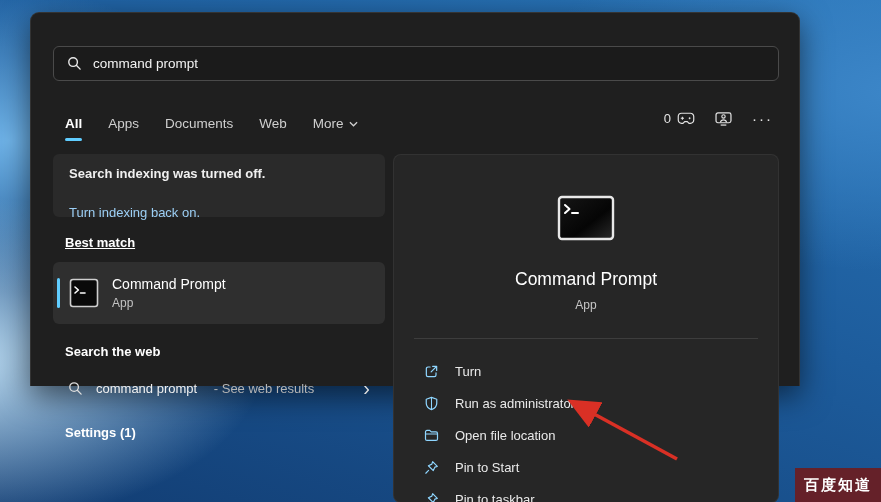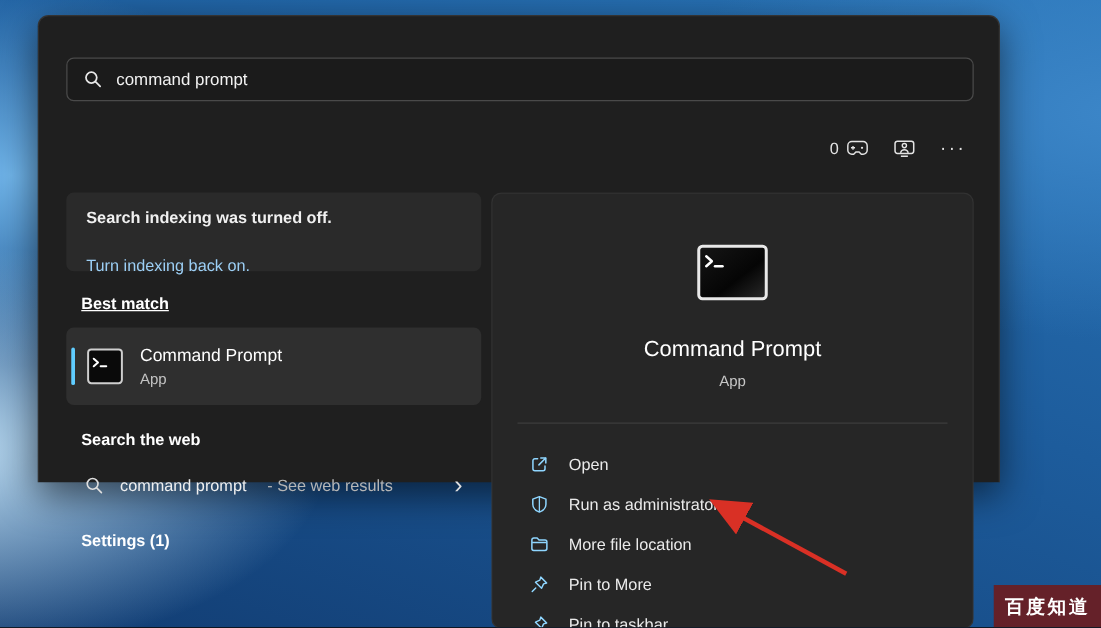--- a/index.html
+++ b/index.html
@@ -99,20 +99,42 @@
     <div class="search-box">
       <span>
         <svg viewBox="0 0 16 16" width="15" height="15">
             <circle cx="6.5" cy="6.5" r="4.6" fill="none" stroke="#e8e8e8" stroke-width="1.5"></circle>
             <line x1="10.2" y1="10.2" x2="14" y2="14" stroke="#e8e8e8" stroke-width="1.5" stroke-linecap="round"></line>
           </svg>
       </span>
       <input type="text" value="command prompt" style="">
     </div>
 
+    <div class="tabs">
+      <div class="tab active">
+          <span>All</span>
+        </div>
+      <div class="tab">
+          <span>Apps</span>
+        </div>
+      <div class="tab">
+          <span>Documents</span>
+        </div>
+      <div class="tab">
+          <span>Web</span>
+        </div>
+      <div class="tab">
+        <span>More</span>
+        <span>
+          <svg viewBox="0 0 10 6" width="9" height="6">
+              <polyline points="1,1 5,5 9,1" fill="none" stroke="#cfcfcf" stroke-width="1.4"></polyline>
+            </svg>
+        </span>
+      </div>
+    </div>
 
     <div class="top-icons">
       <div class="rewards">
         <span>0</span>
         <span>
           <svg viewBox="0 0 20 14" width="18" height="13">
               <path d="M5 1.2 h10 a3.6 3.6 0 0 1 3.6 3.6 v4 a3.6 3.6 0 0 1 -3.6 3.6 h-1.6 l-2 -2 h-2.8 l-2 2 H5 a3.6 3.6 0 0 1 -3.6 -3.6 v-4 A3.6 3.6 0 0 1 5 1.2 Z" fill="none" stroke="#e3e3e3" stroke-width="1.3"></path>
               <line x1="6" y1="5" x2="6" y2="8.5" stroke="#e3e3e3" stroke-width="1.2"></line>
               <line x1="4.2" y1="6.7" x2="7.8" y2="6.7" stroke="#e3e3e3" stroke-width="1.2"></line>
               <circle cx="14" cy="6.7" r="1" fill="#e3e3e3"></circle>
@@ -188,48 +210,48 @@
       <div class="divider"></div>
       <div class="actions">
         <div class="action">
           <span class="aicon">
             <svg viewBox="0 0 16 16" width="15" height="15">
                 <path d="M6.5 3.2 H4.2 A1.7 1.7 0 0 0 2.5 4.9 v6.9 a1.7 1.7 0 0 0 1.7 1.7 h6.9 a1.7 1.7 0 0 0 1.7 -1.7 V9.5" fill="none" stroke="currentColor" stroke-width="1.3" stroke-linecap="round"></path>
                 <path d="M9.2 2.5 h4.3 v4.3" fill="none" stroke="currentColor" stroke-width="1.3" stroke-linecap="round" stroke-linejoin="round"></path>
                 <line x1="13.2" y1="2.8" x2="7.6" y2="8.4" stroke="currentColor" stroke-width="1.3" stroke-linecap="round"></line>
               </svg>
           </span>
-          <span>Open</span>
+          <span>Turn</span>
         </div>
         <div class="action">
           <span class="aicon">
             <svg viewBox="0 0 16 16" width="15" height="15">
                 <path d="M8 1.4 L13.6 3.5 V7.8 c0 3.3 -2.4 5.6 -5.6 6.8 C4.8 13.4 2.4 11.1 2.4 7.8 V3.5 Z" fill="none" stroke="currentColor" stroke-width="1.3" stroke-linejoin="round"></path>
                 <line x1="8" y1="1.6" x2="8" y2="14.4" stroke="currentColor" stroke-width="1.1"></line>
               </svg>
           </span>
           <span>Run as administrator</span>
         </div>
         <div class="action">
           <span class="aicon">
             <svg viewBox="0 0 16 16" width="15" height="15">
                 <path d="M1.6 4.2 A1.6 1.6 0 0 1 3.2 2.6 h2.9 l1.6 1.6 h5.1 a1.6 1.6 0 0 1 1.6 1.6 v5.8 a1.6 1.6 0 0 1 -1.6 1.6 H3.2 a1.6 1.6 0 0 1 -1.6 -1.6 Z" fill="none" stroke="currentColor" stroke-width="1.3" stroke-linejoin="round"></path>
                 <line x1="1.8" y1="6.4" x2="14.2" y2="6.4" stroke="currentColor" stroke-width="1.1"></line>
               </svg>
           </span>
-          <span>More file location</span>
+          <span>Open file location</span>
         </div>
         <div class="action">
           <span class="aicon">
             <svg viewBox="0 0 16 16" width="15" height="15">
                 <path d="M9.2 1.8 L14.2 6.8 L11.6 7.6 L9.9 11.3 L4.7 6.1 L8.4 4.4 Z" fill="none" stroke="currentColor" stroke-width="1.25" stroke-linejoin="round"></path>
                 <line x1="4.9" y1="11.1" x2="1.9" y2="14.1" stroke="currentColor" stroke-width="1.25" stroke-linecap="round"></line>
               </svg>
           </span>
-          <span>Pin to More</span>
+          <span>Pin to Start</span>
         </div>
         <div class="action">
           <span class="aicon">
             <svg viewBox="0 0 16 16" width="15" height="15">
                 <path d="M9.2 1.8 L14.2 6.8 L11.6 7.6 L9.9 11.3 L4.7 6.1 L8.4 4.4 Z" fill="none" stroke="currentColor" stroke-width="1.25" stroke-linejoin="round"></path>
                 <line x1="4.9" y1="11.1" x2="1.9" y2="14.1" stroke="currentColor" stroke-width="1.25" stroke-linecap="round"></line>
               </svg>
           </span>
           <span>Pin to taskbar</span>
         </div>

